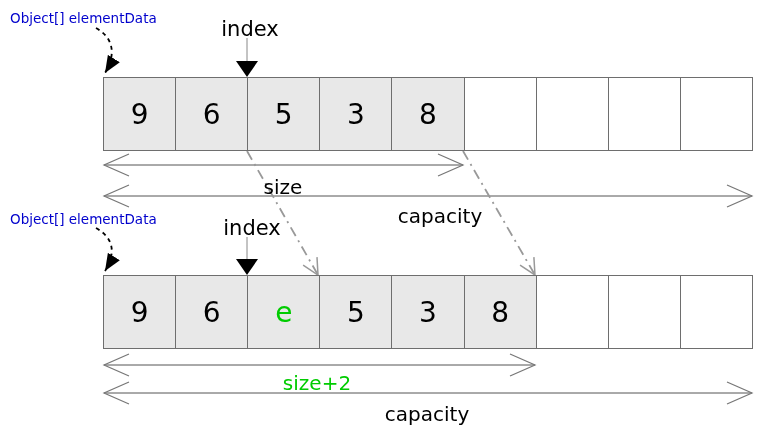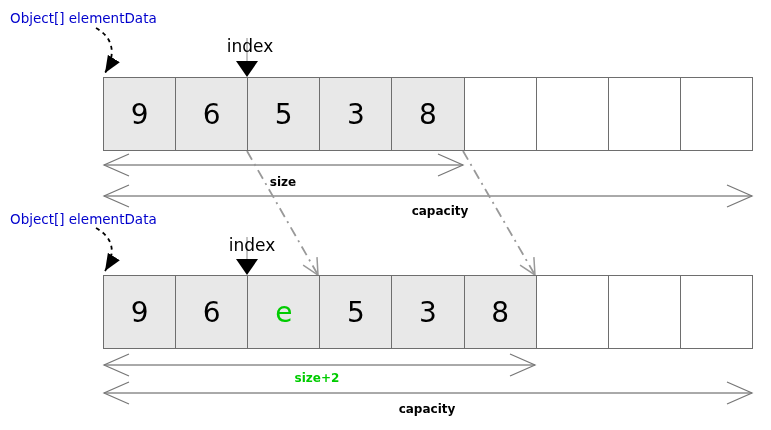--- a/index.html
+++ b/index.html
@@ -52,22 +52,22 @@
     position: absolute;
     white-space: nowrap;
     z-index: 3;
     color: #000000;
   }
   .lbl.centered { transform: translateX(-50%); }
   .pointer-lbl {
     font-size: 13.5px;
     color: #0000cc;
   }
-  .index-lbl { font-size: 17px; margin-top: 19px; }
-  .span-lbl { font-size: 12px; font-weight: bold; }
+  .index-lbl { font-size: 21px; }
+  .span-lbl { font-size: 20px; }
   .green-text { color: #00cc00; }
 </style>
 </head>
 <body>
 
 <div class="canvas">
 
   <svg class="overlay" viewBox="0 0 771 430" xmlns="http://www.w3.org/2000/svg">
     <defs>
       <marker id="openL" markerUnits="userSpaceOnUse" markerWidth="30" markerHeight="26" refX="26" refY="13" orient="auto-start-reverse">

